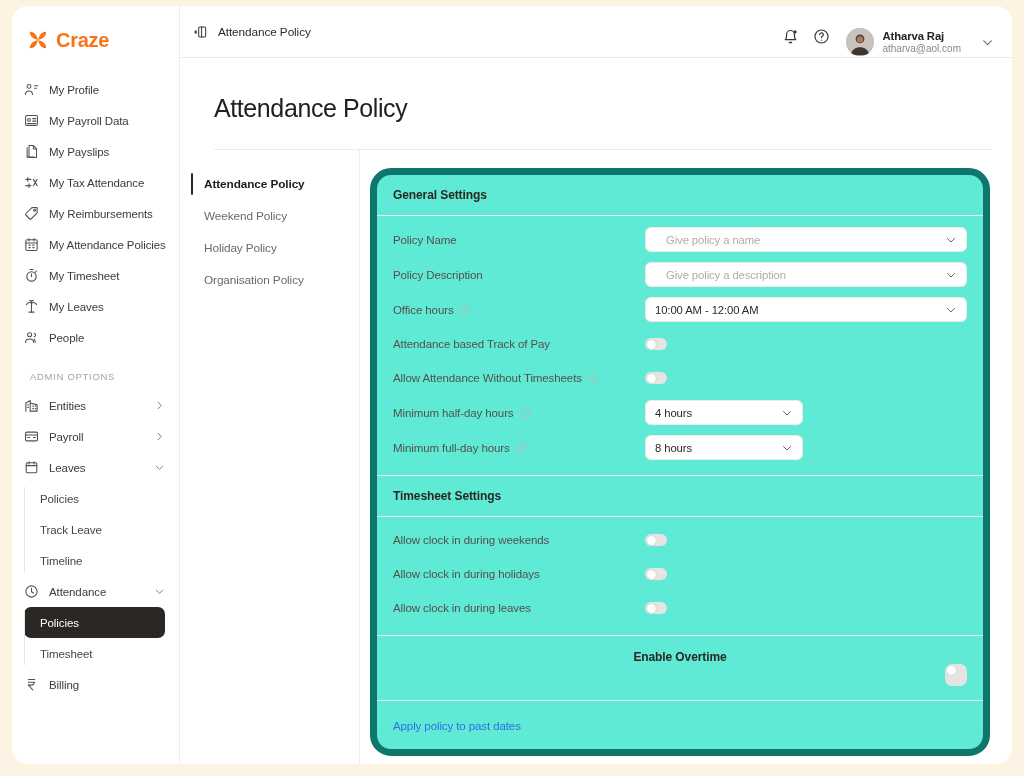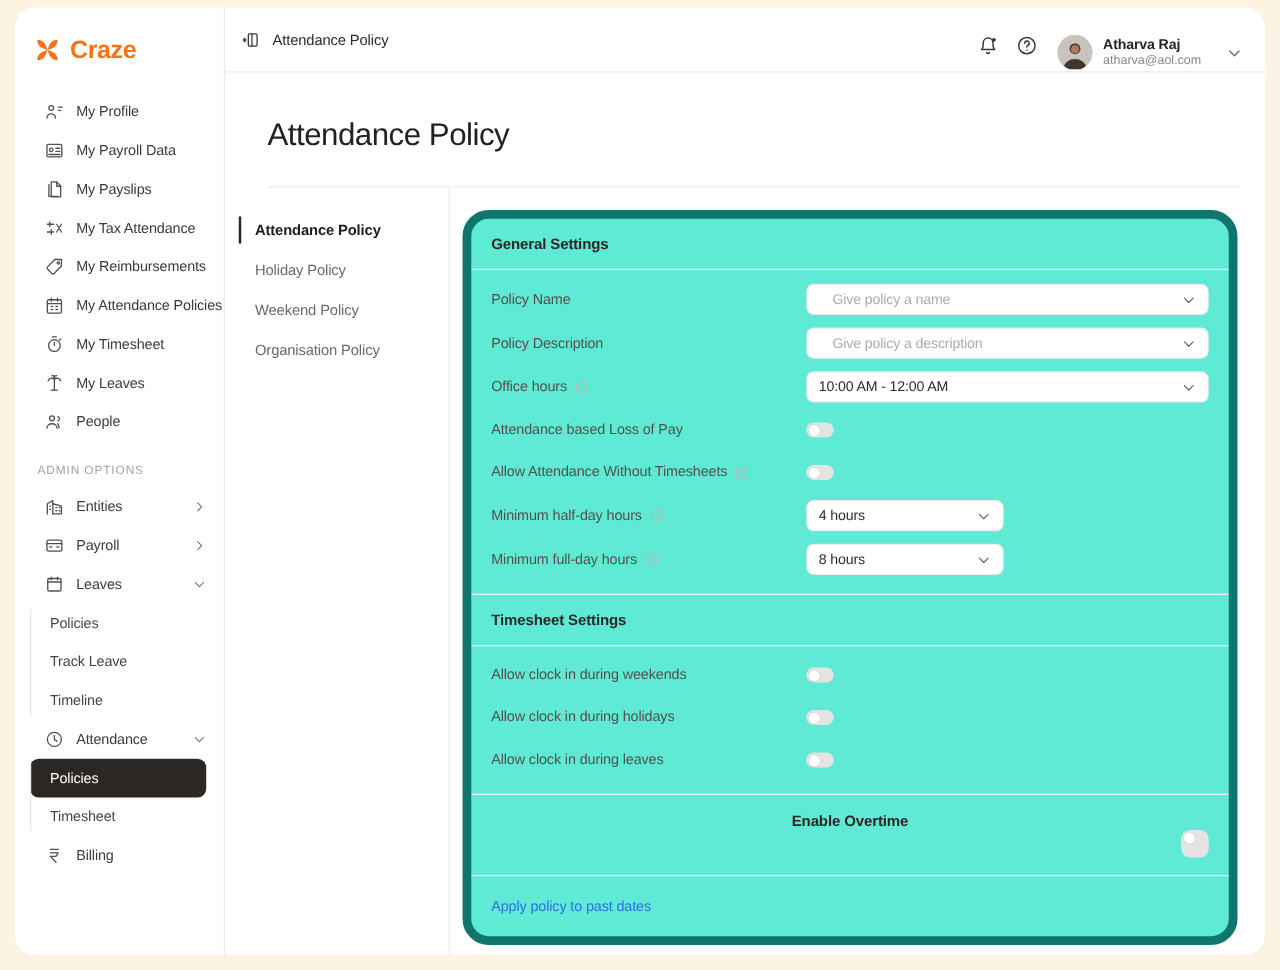--- a/index.html
+++ b/index.html
@@ -36,21 +36,21 @@
   }
   .brand-mark { width: 22px; height: 22px; flex: 0 0 22px; display:block; }
   .brand-name {
     color: #f97316; font-size: 20px; font-weight: bold;
     letter-spacing: -0.3px;
   }
   .nav { margin-top: 18px; }
   .nav-item {
     display: flex; align-items: center;
     height: 31px;
-    padding: 0 14px 0 24px;
+    padding: 0 14px 0 12px;
     gap: 10px;
     cursor: pointer;
     position: relative;
   }
   .nav-item .ico {
     width: 15px; height: 15px; flex: 0 0 15px;
     display: flex; align-items: center; justify-content: center;
     color: #55504b;
   }
   .nav-item .ico svg { width: 15px; height: 15px; display: block; }
@@ -435,24 +435,24 @@
     <div id="content">
       <h1 class="page-title">Attendance Policy</h1>
       <div class="divider-h"></div>
 
       <div class="body-split">
         <div class="tabs-col">
           <div class="tab-item active">
               <span>Attendance Policy</span>
             </div>
           <div class="tab-item">
+              <span>Weekend Policy</span>
+            </div>
+          <div class="tab-item">
               <span>Holiday Policy</span>
-            </div>
-          <div class="tab-item">
-              <span>Weekend Policy</span>
             </div>
           <div class="tab-item">
               <span>Organisation Policy</span>
             </div>
         </div>
 
         <div class="form-col">
           <div class="card">
 
             <div class="card-header">General Settings</div>
@@ -490,21 +490,21 @@
                 <div class="select">
                   <span>10:00 AM - 12:00 AM</span>
                   <svg class="caret" viewBox="0 0 24 24" fill="none" stroke="currentColor" stroke-width="2" stroke-linecap="round" stroke-linejoin="round">
                       <path d="M5 9l7 7 7-7"></path>
                     </svg>
                 </div>
               </div>
 
 
               <div class="row">
-                <div class="row-label">Attendance based Loss of Pay</div>
+                <div class="row-label">Attendance based Track of Pay</div>
                 <div class="toggle"></div>
               </div>
 
               <div class="row">
                 <div class="row-label">
                   <span>Allow Attendance Without Timesheets</span>
                   <svg class="info-ico" viewBox="0 0 24 24" fill="none" stroke="currentColor" stroke-width="2" stroke-linecap="round">
                       <circle cx="12" cy="12" r="10"></circle>
                       <path d="M12 11v5.5"></path>
                       <circle cx="12" cy="7.5" r="1" fill="currentColor" stroke="none"></circle>

